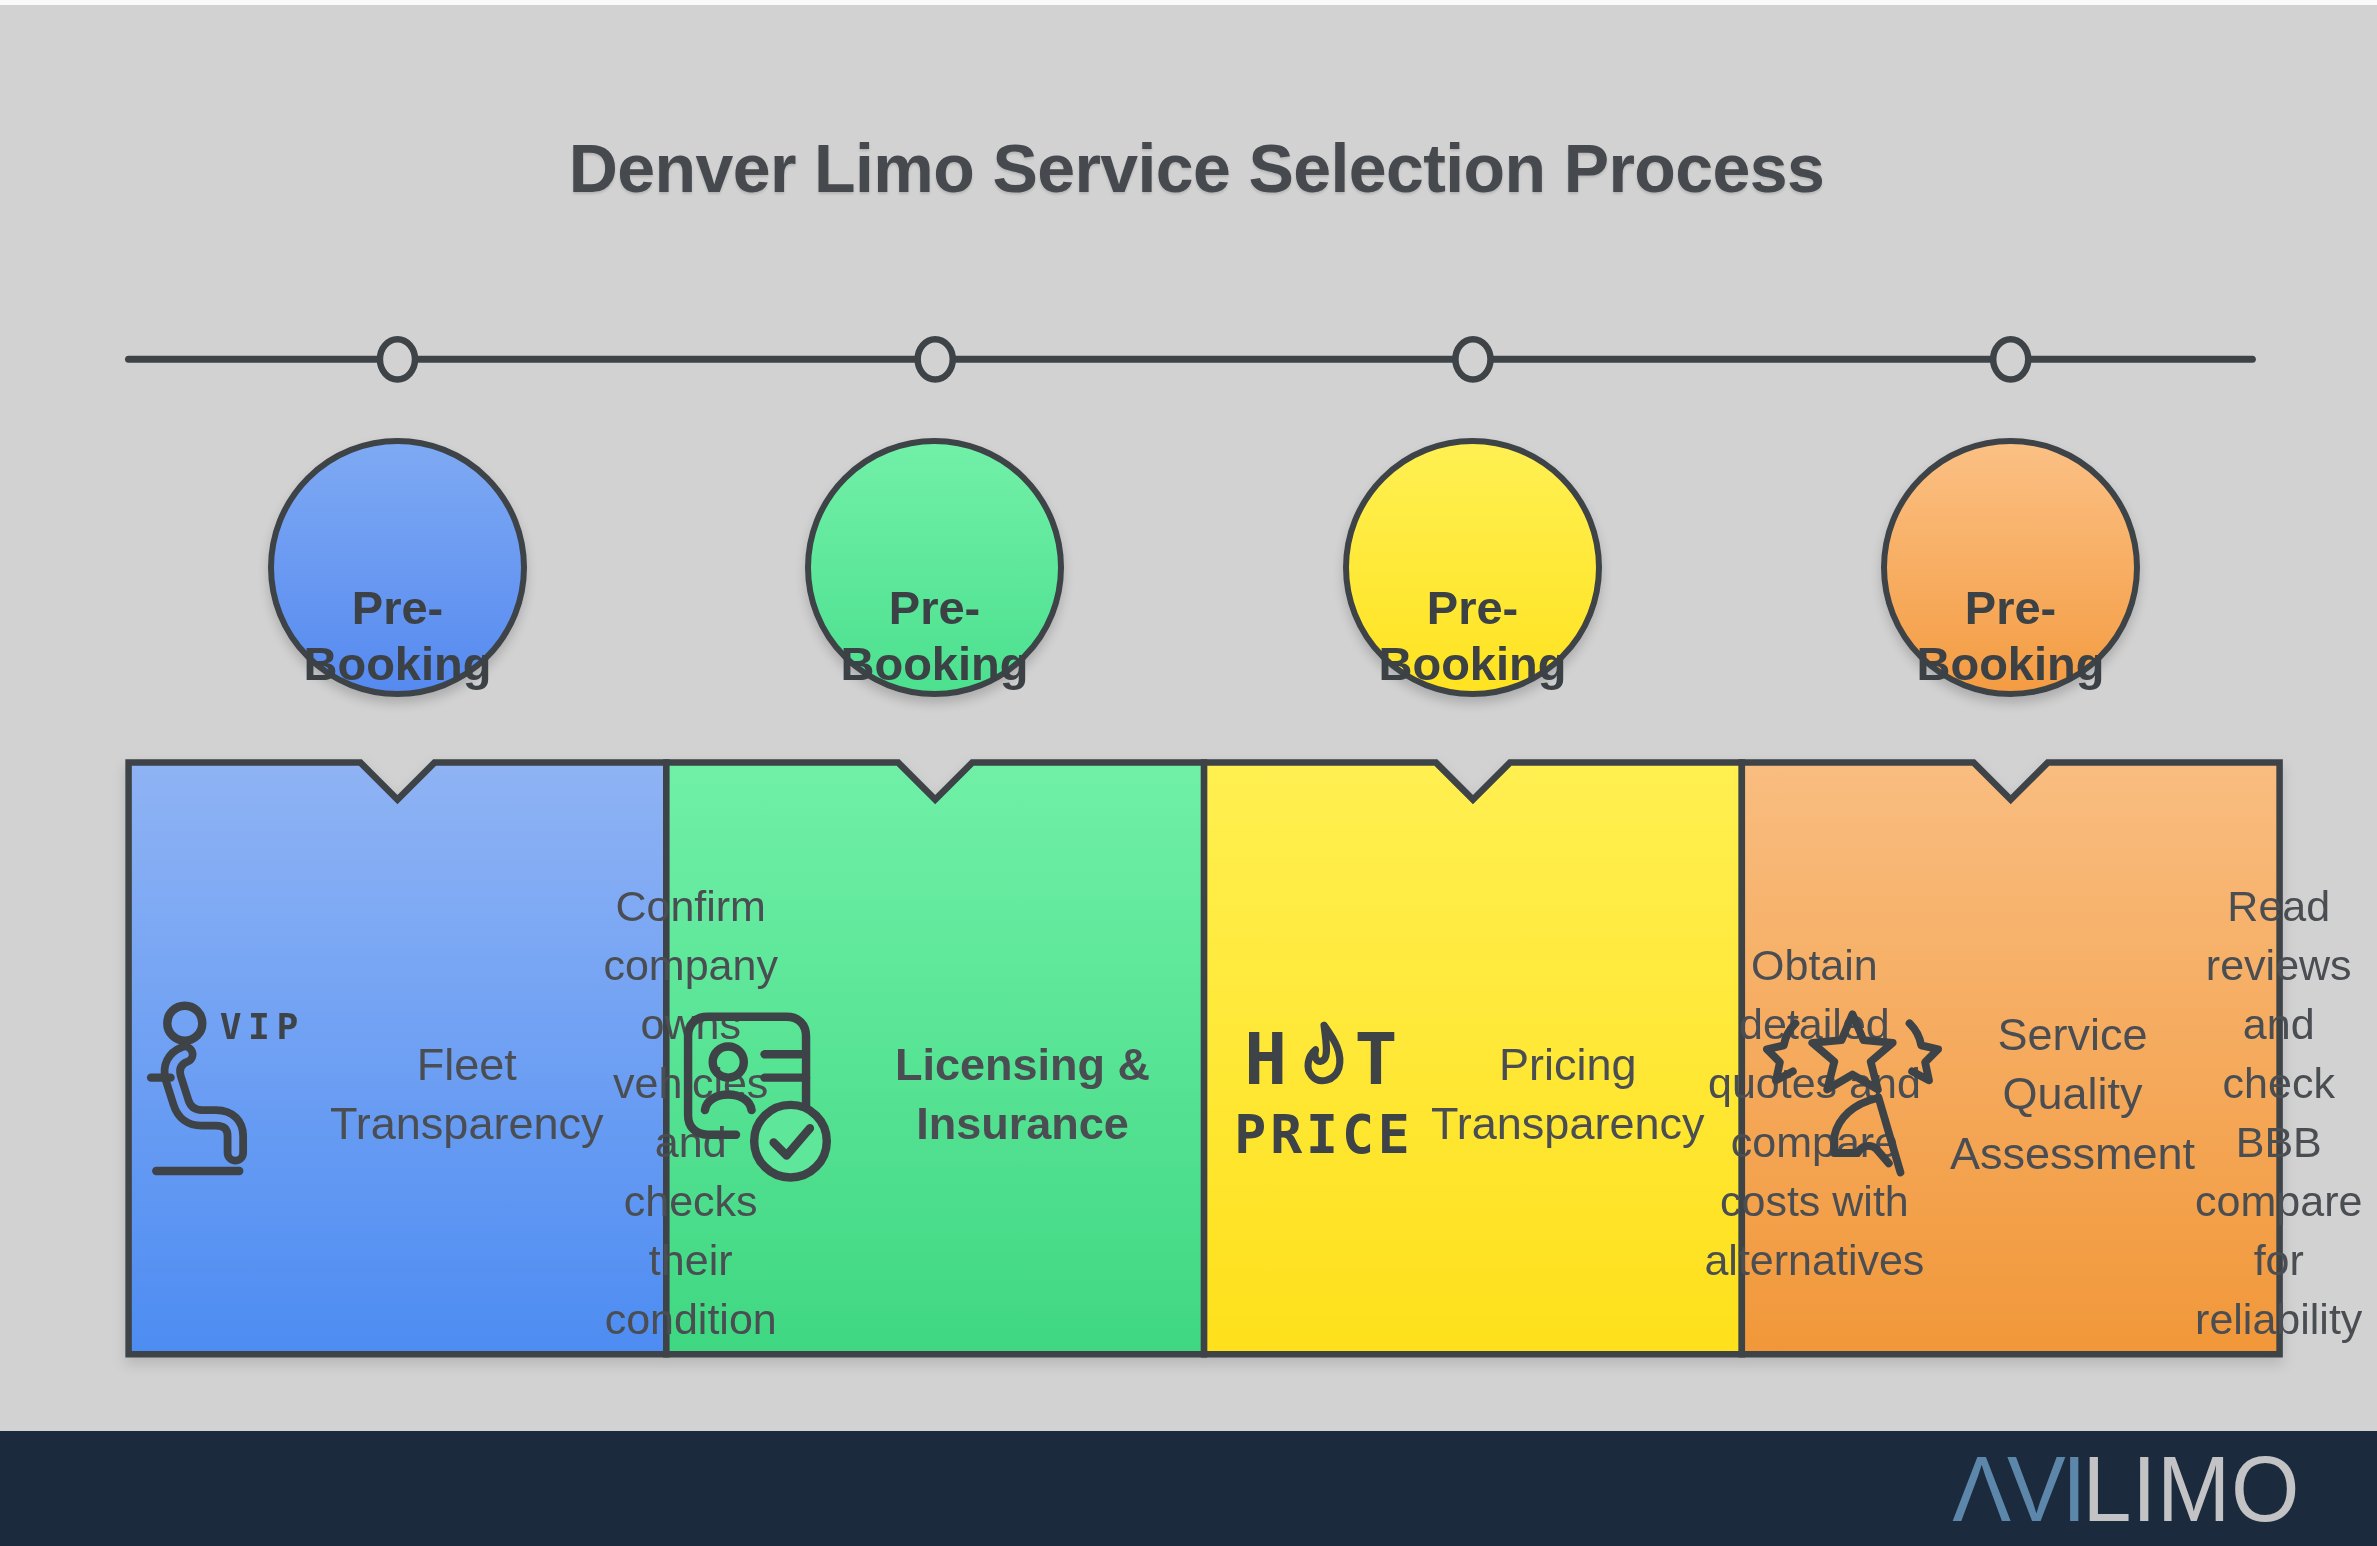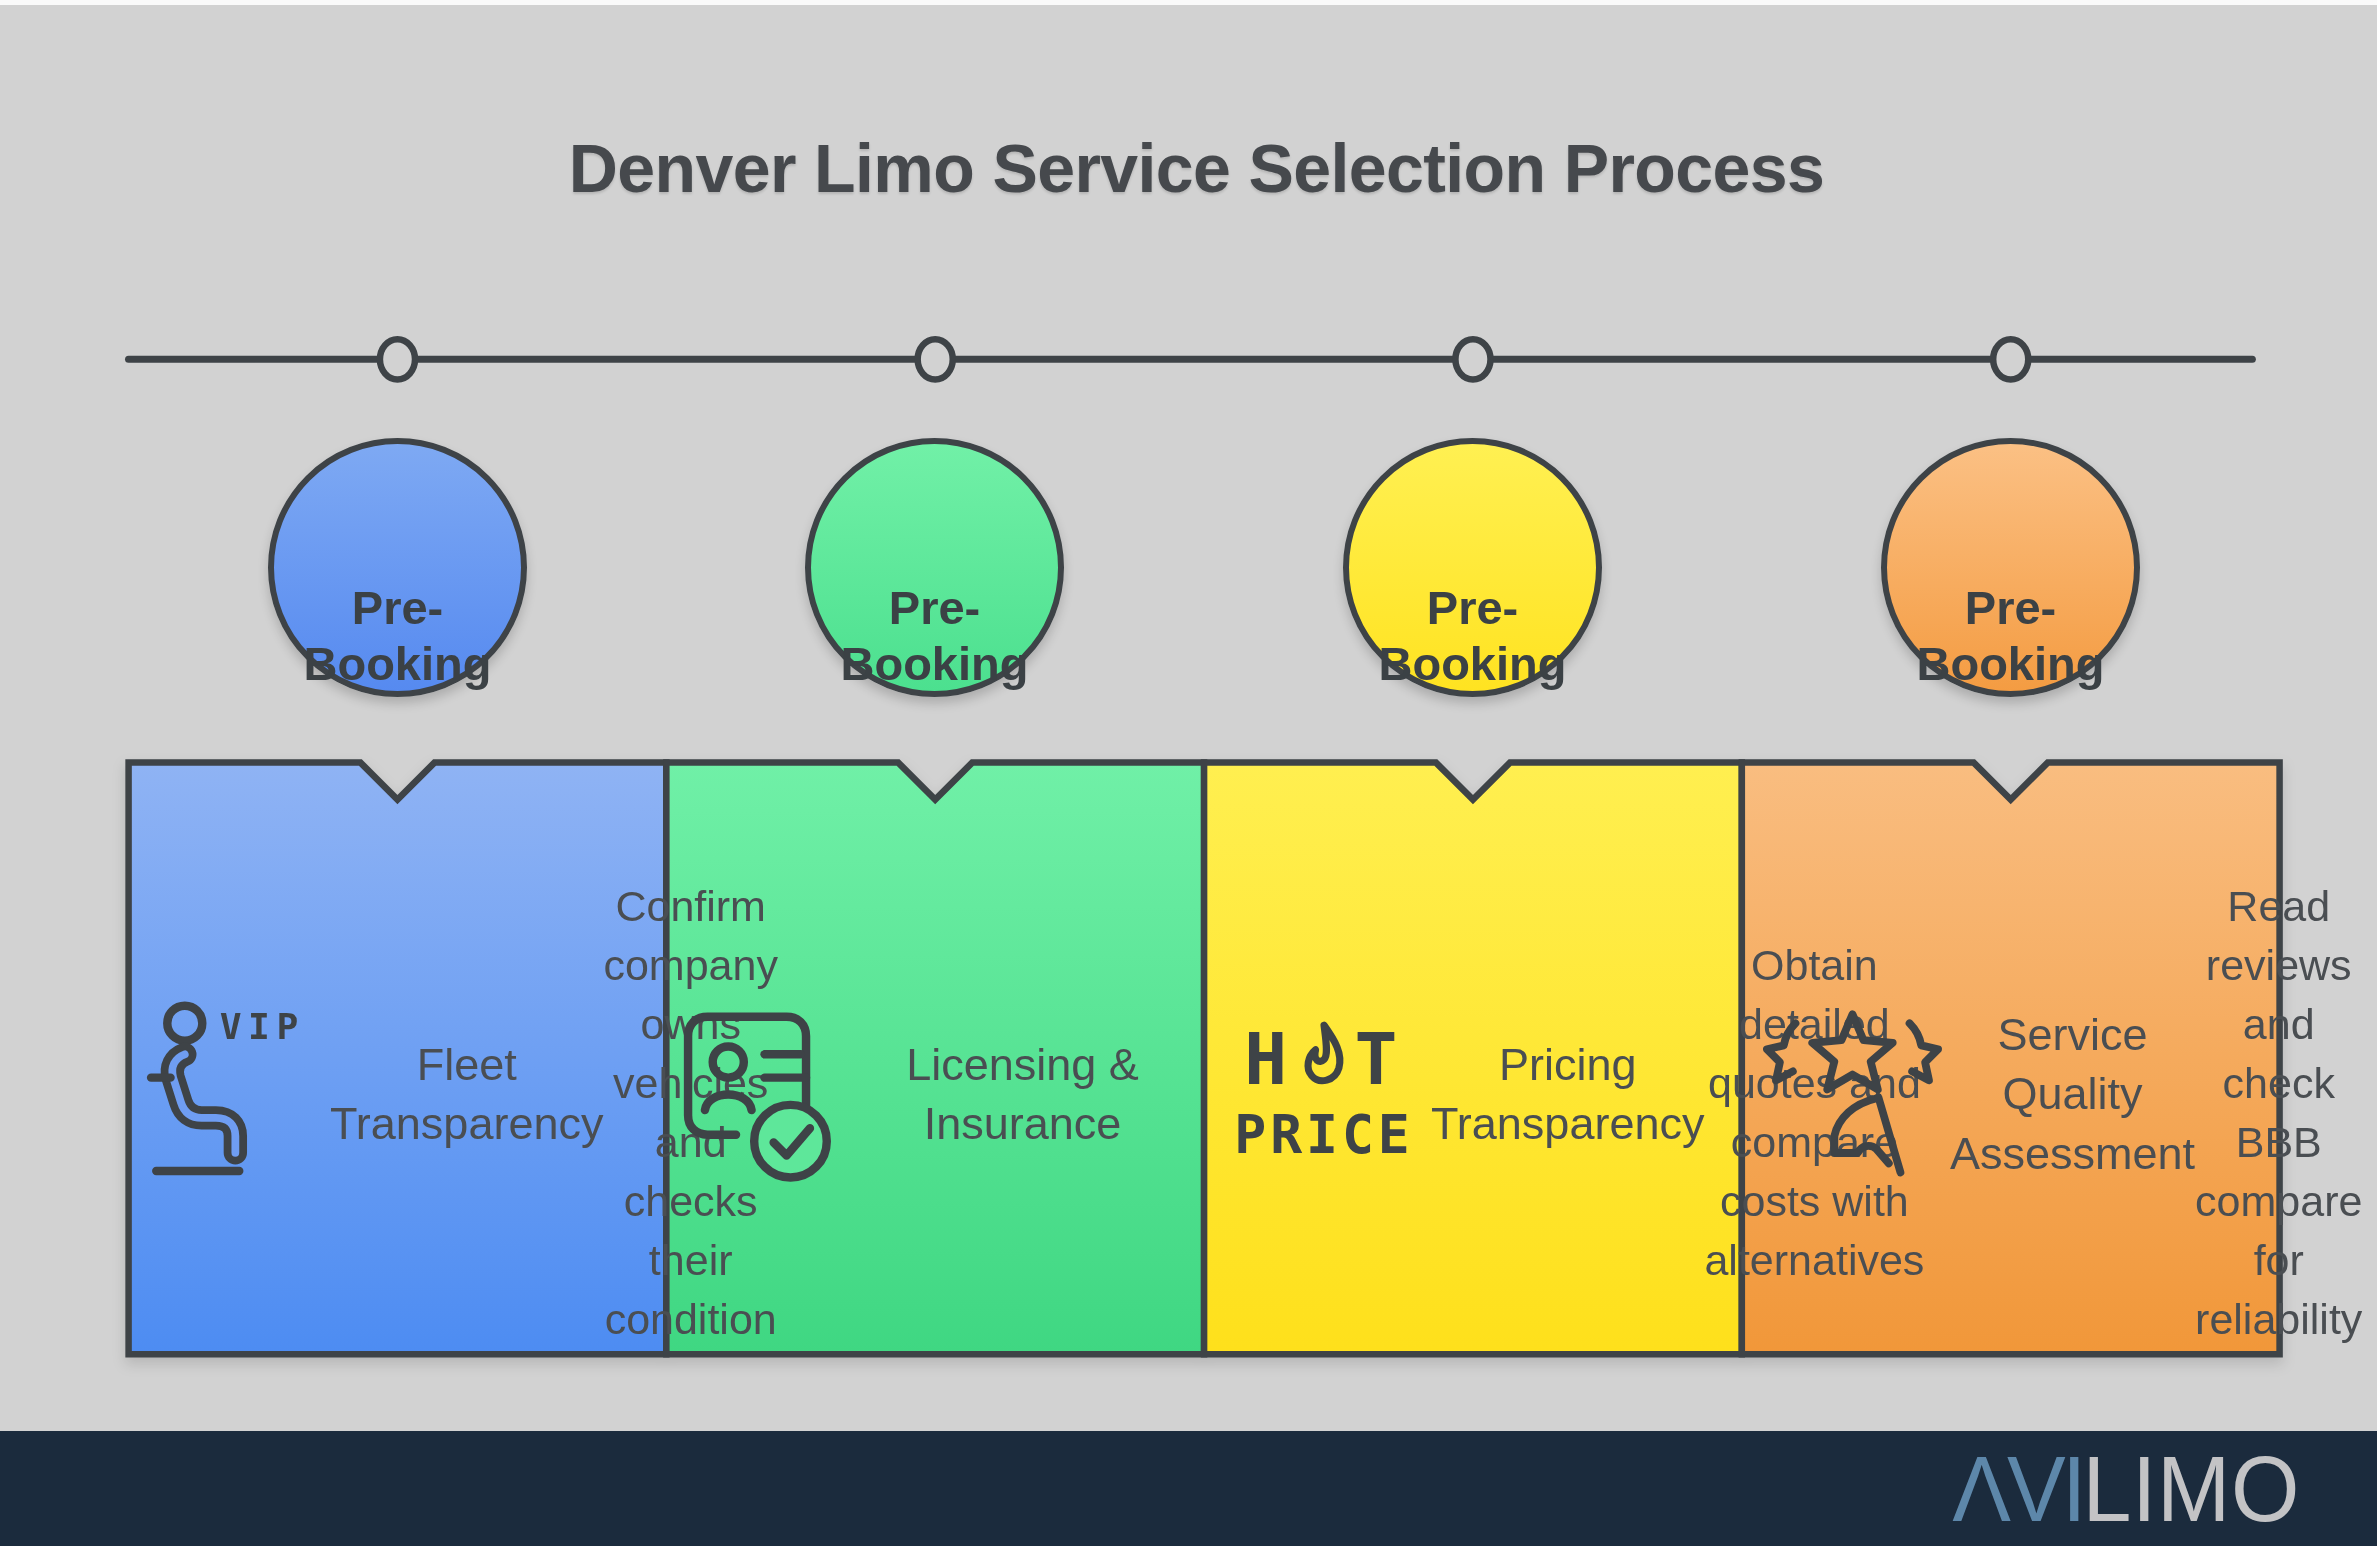--- a/index.html
+++ b/index.html
@@ -26,21 +26,21 @@
   }
   .c1{left:268px;background:linear-gradient(180deg,#7ea9f3 0%,#568af0 100%);}
   .c2{left:805px;background:linear-gradient(180deg,#71f0a7 0%,#4ce08f 100%);}
   .c3{left:1343px;background:linear-gradient(180deg,#fff052 0%,#ffe321 100%);}
   .c4{left:1881px;background:linear-gradient(180deg,#fbc084 0%,#f49c42 100%);}
   .card-content{
     position:absolute;top:763px;height:592px;width:512px;
     display:flex;align-items:center;
     box-sizing:border-box;padding-top:70px;text-align:center;
   }
-  .cc1{left:142px;} .cc2{left:679px;} .cc3{left:1217px;} .cc4{left:1755px;}
+  .cc1{left:142px;} .cc2{left:679px;font-weight:bold;} .cc3{left:1217px;} .cc4{left:1755px;}
   .icon-box{height:224px;display:flex;align-items:center;justify-content:center;}
   .card-title{font-size:45px;color:#4a4e52;line-height:1.32;}
   .card-desc{font-size:43px;color:#4a4e52;line-height:1.37;margin-top:38px;}
   .footer-bar{
     position:absolute;left:0;top:1431px;width:2377px;height:115px;background:#1b2b3d;
     display:flex;align-items:center;justify-content:flex-end;
     box-sizing:border-box;padding-right:77px;padding-left:31px;
   }
   .brand{font-size:88px;font-weight:400;transform:scaleY(1.06);transform-origin:center;}
   .brand .part-a{color:#5d87aa;letter-spacing:-3.9px;}

